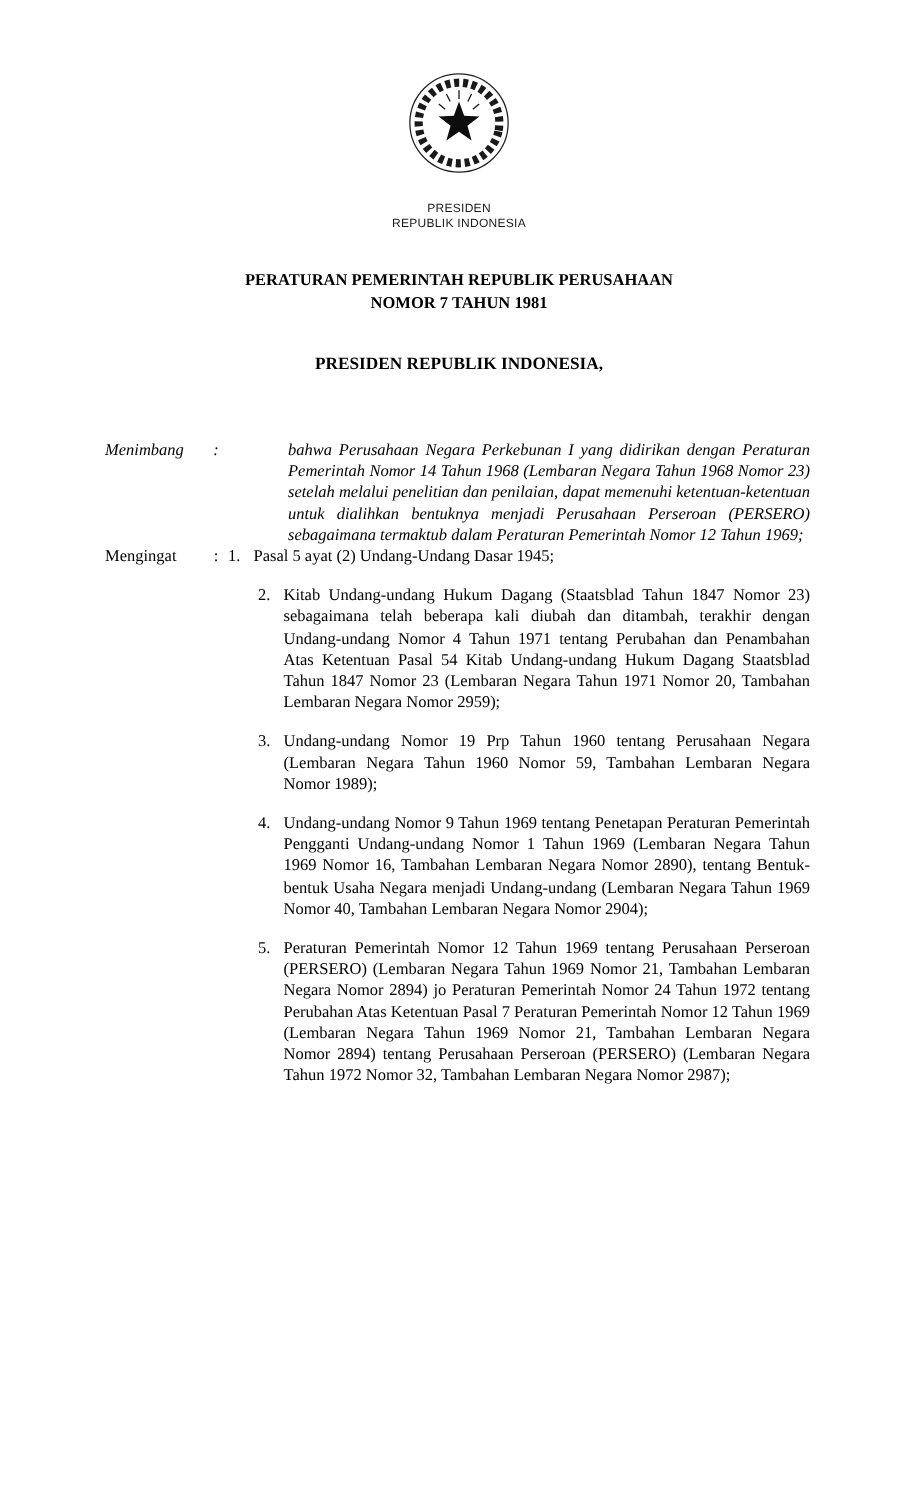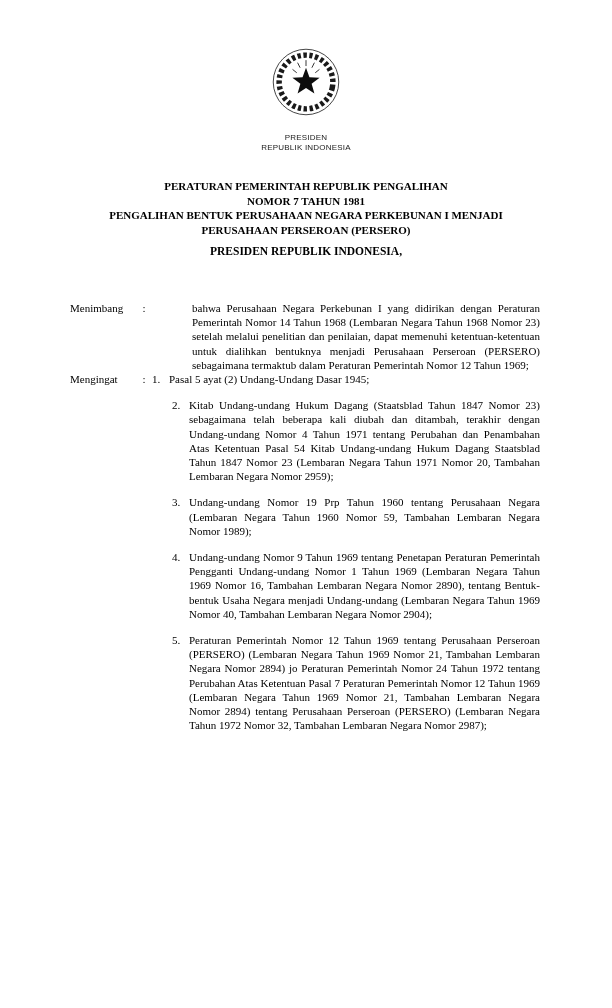--- a/index.html
+++ b/index.html
@@ -36,37 +36,37 @@
   
   .title-block {
     margin-top: 26px;
     padding: 0 70px;
     text-align: center;
     font-weight: bold;
     font-size: 11px;
     line-height: 14.5px;
   }
   .opening-line {
-    margin-top: 8px;
+    margin-top: 28px;
     text-align: center;
     font-weight: bold;
     font-size: 11.5px;
   }
   
   .body-area {
     padding: 0 72px 0 70px;
   }
   .section {
     display: grid;
     grid-template-columns: 66px 16px auto;
     align-items: start;
     font-size: 11px;
     line-height: 14.2px;
   }
-  .section-menimbang { margin-top: 44px; }
+  .section-menimbang { margin-top: 44px; font-style: italic; }
   .section-mengingat { }
   .sec-label { text-align: left; }
   .sec-colon { text-align: center; }
   .sec-body { text-align: justify; }
   .list-item {
     display: grid;
     grid-template-columns: 17px auto;
     margin-bottom: 12px;
   }
   .list-item.indented {
@@ -110,23 +110,22 @@
 
       <polygon points="50,35 54.1,46.3 66.2,46.8 56.7,54.2 60,65.8 50,59 40,65.8 43.3,54.2 33.8,46.8 45.9,46.3" fill="#0d0d0d"></polygon>
     </svg>
     <div class="emblem-caption">
       <div>PRESIDEN</div>
       <div>REPUBLIK INDONESIA</div>
     </div>
   </div>
 
   <div class="title-block">
-    <div>PERATURAN PEMERINTAH REPUBLIK PENGALIHAN</div>
+    <div>PERATURAN PEMERINTAH REPUBLIK PERUSAHAAN</div>
     <div>NOMOR 7 TAHUN 1981</div>
-    <div>PENGALIHAN BENTUK PERUSAHAAN NEGARA PERKEBUNAN I MENJADI PERUSAHAAN PERSEROAN (PERSERO)</div>
   </div>
 
   <div class="opening-line">PRESIDEN REPUBLIK INDONESIA,</div>
 
   <div class="body-area">
 
     <div class="section section-menimbang">
       <div class="sec-label">Menimbang</div>
       <div class="sec-colon">:</div>
       <div class="sec-body">

